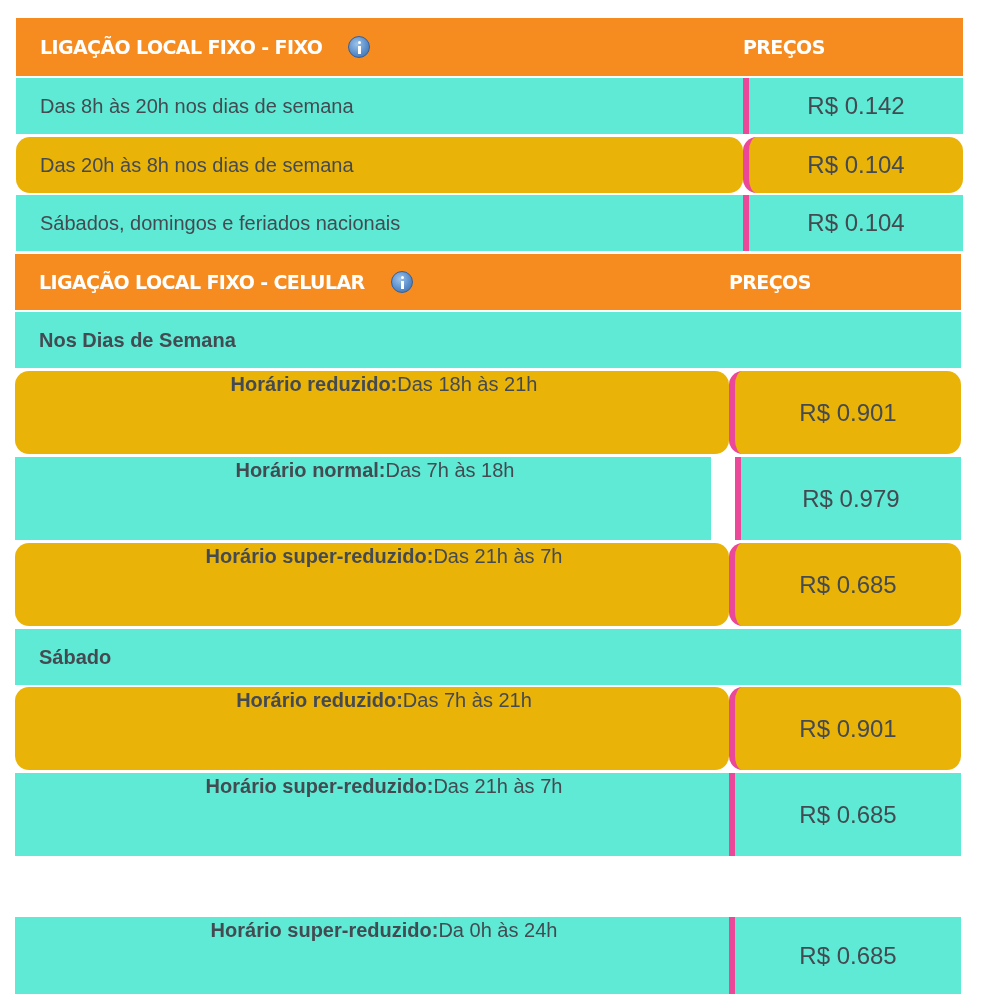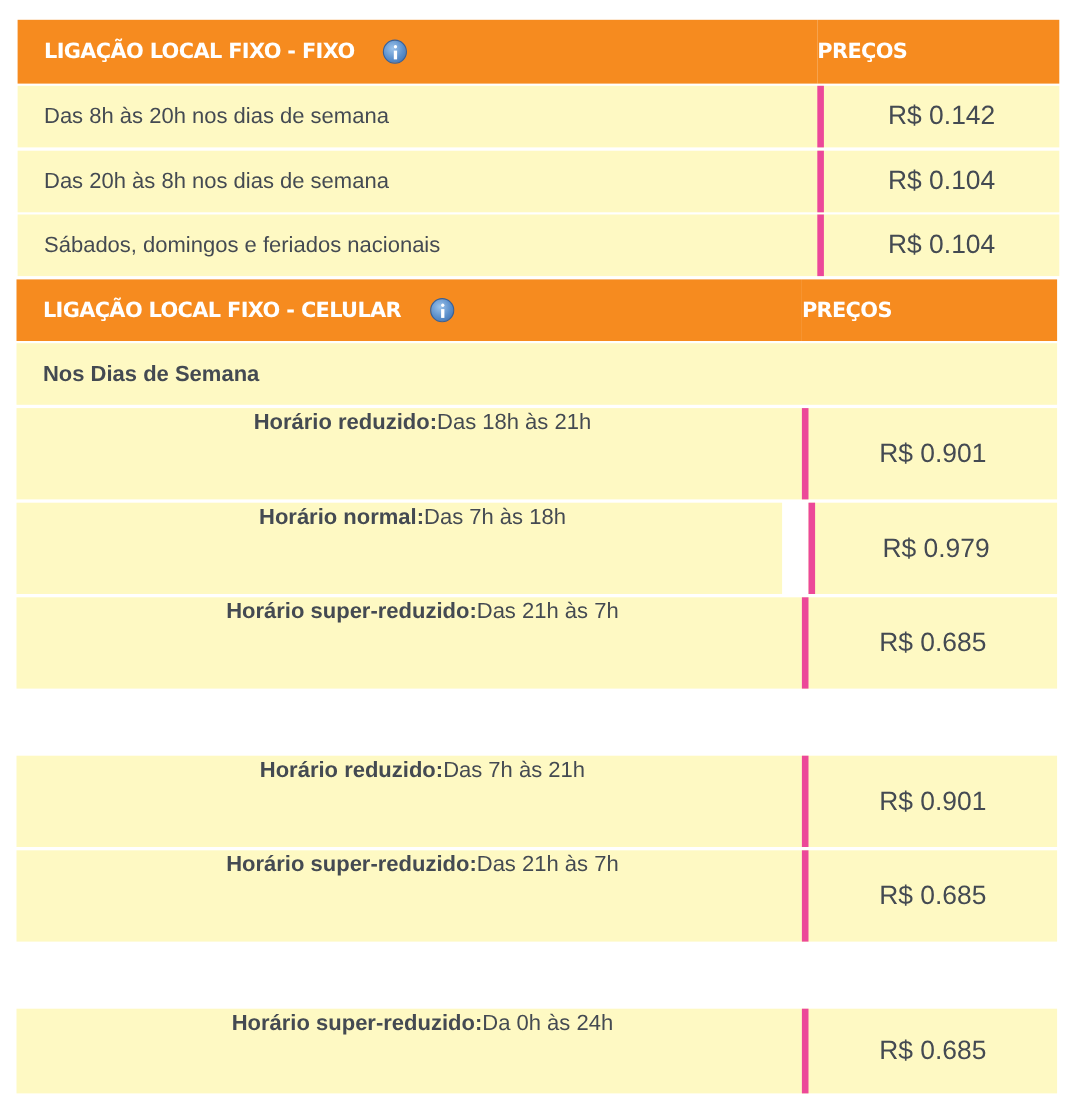--- a/index.html
+++ b/index.html
@@ -4,22 +4,22 @@
   <style>
     html, body { margin: 0; padding: 0; background: #ffffff; }
     body { width: 984px; height: 1008px; position: relative; overflow: hidden;
            font-family: "Liberation Sans", sans-serif; color: #444a52; }
     .tbl { position: absolute; }
     .row { position: absolute; left: 0; right: 0; display: flex; }
     .cell { box-sizing: border-box; display: flex; align-items: center; }
     .hdr { background: #f68b1f; color: #ffffff; font-family: "DejaVu Sans", sans-serif;
            font-weight: bold; font-size: 19px; letter-spacing: -0.6px; }
     .hdr .lbl { padding-left: 24px; display: flex; align-items: center; gap: 16px; }
-    .light { background: #fef9c3; }
-    .gray { background: #fef9c3; }
+    .light { background: #5eead4; }
+    .gray { background: #eab308; border-radius: 14px; }
     .txt { font-size: 20px; padding-left: 24px; }
     .val { font-size: 24px; justify-content: center; border-left: 6px solid #ec4899; }
     .bold { font-weight: bold; }
     .two { flex-direction: row; align-items: flex-start; justify-content: center; line-height: 27px; }
     .info { display: inline-block; width: 22px; height: 22px; border-radius: 50%;
             background: radial-gradient(circle at 40% 35%, #9cc3ea 0%, #5b8fcb 55%, #3c6aa6 100%);
             border: 1px solid #36609a; margin-left: 10px; position: relative; box-sizing: border-box; }
     .info::before { content: ""; position: absolute; left: 9px; top: 4px; width: 3px; height: 3px; background: #fff; border-radius: 50%; }
     .info::after { content: ""; position: absolute; left: 9px; top: 9px; width: 3px; height: 8px; background: #fff; }
   </style>
@@ -80,20 +80,23 @@
     <div class="cell light val" style="width:232px;">R$ 0.979</div>
   </div>
   <div class="row" style="top:289px; height:83px;">
     <div class="cell gray txt two" style="width:714px;">
       <span class="bold">Horário super-reduzido:</span>
       <span>Das 21h às 7h</span>
     </div>
     <div class="cell gray val" style="width:232px;">R$ 0.685</div>
   </div>
 
+  <div class="row" style="top:375px; height:56px;">
+    <div class="cell light txt bold" style="width:946px;">Sábado</div>
+  </div>
   <div class="row" style="top:433px; height:83px;">
     <div class="cell gray txt two" style="width:714px;">
       <span class="bold">Horário reduzido:</span>
       <span>Das 7h às 21h</span>
     </div>
     <div class="cell gray val" style="width:232px;">R$ 0.901</div>
   </div>
   <div class="row" style="top:519px; height:83px;">
     <div class="cell light txt two" style="width:714px;">
       <span class="bold">Horário super-reduzido:</span>

